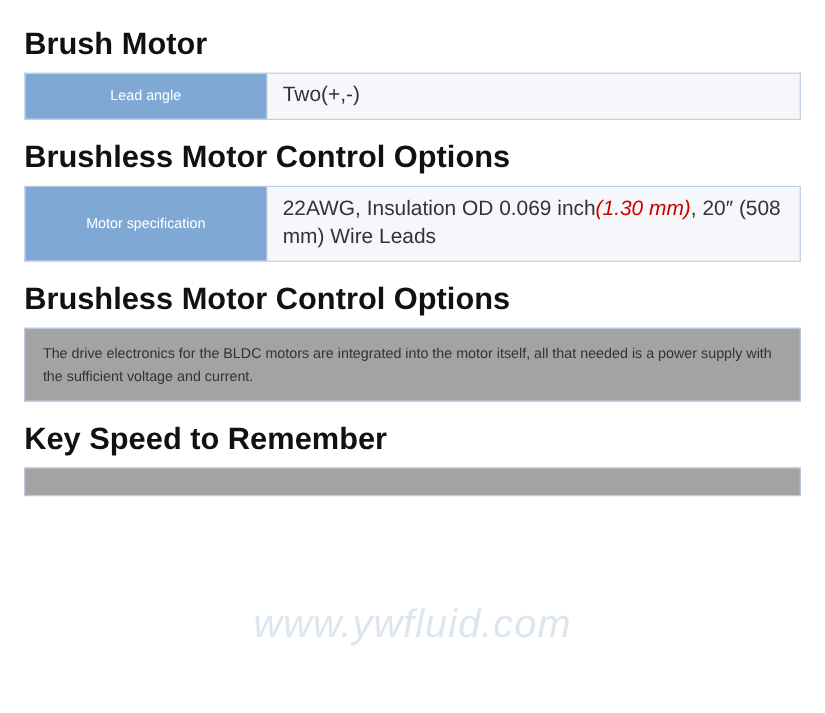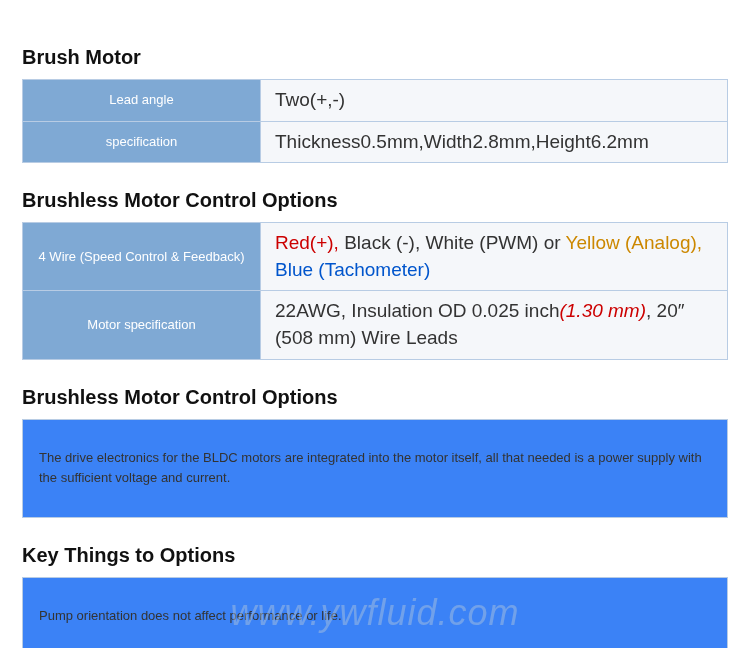--- a/index.html
+++ b/index.html
@@ -8,58 +8,58 @@
       font-family: Arial, sans-serif;
       font-size: 13px;
       color: #222;
       width: 750px;
       min-height: 648px;
       position: relative;
       padding: 20px 22px;
     }
 
     .section-title {
-      font-size: 20px;
+      font-size: 28px;
       font-weight: bold;
       color: #111;
       margin-bottom: 10px;
-      margin-top: 26px;
+      margin-top: 4px;
     }
 
     table {
       width: 100%;
       border-collapse: collapse;
       margin-bottom: 18px;
     }
 
     table td {
       border: 1px solid #b8cce4;
       padding: 7px 14px;
       vertical-align: middle;
       line-height: 1.4;
     }
 
     .label-cell {
       background-color: #7fa9d4;
       color: #fff;
       text-align: center;
-      width: 238px;
+      width: 220px;
       font-size: 13px;
     }
 
     .value-cell {
       background-color: #f5f7fa;
       color: #333;
       font-size: 19px;
     }
 
     .description-box {
       border: 1px solid #b8cce4;
-      background: #3b82f6;
-      padding: 28px 16px;
+      background: #a3a3a3;
+      padding: 12px 16px;
       font-size: 13px;
       color: #333;
       line-height: 1.6;
       margin-bottom: 18px;
     }
 
     .watermark {
       position: absolute;
       bottom: 60px;
       left: 50%;
@@ -76,48 +76,37 @@
 </head>
 <body>
 
 <h2 class="section-title">Brush Motor</h2>
 <table>
   <tbody>
       <tr>
     <td class="label-cell">Lead angle</td>
     <td class="value-cell">Two(+,-)</td>
   </tr>
-  <tr>
-    <td class="label-cell">specification</td>
-    <td class="value-cell">Thickness0.5mm,Width2.8mm,Height6.2mm</td>
-  </tr>
 </tbody>
   </table>
 
 <h2 class="section-title">Brushless Motor Control Options</h2>
 <table>
   <tbody>
   <tr>
-    <td class="label-cell">4 Wire (Speed Control &amp; Feedback)</td>
-    <td class="value-cell">
-      <span style="color:#cc0000;">Red(+), </span><span>Black (-), </span><span>White (PWM) or </span><span style="color:#cc8800;">Yellow (Analog), </span><span style="color:#0055cc;">Blue (Tachometer)</span>
-    </td>
-  </tr>
-  <tr>
     <td class="label-cell">Motor specification</td>
     <td class="value-cell">
-      <span>22AWG, Insulation OD 0.025 inch</span><span style="color:#cc0000;font-style:italic;">(1.30 mm)</span><span>, 20″ (508 mm) Wire Leads</span>
+      <span>22AWG, Insulation OD 0.069 inch</span><span style="color:#cc0000;font-style:italic;">(1.30 mm)</span><span>, 20″ (508 mm) Wire Leads</span>
     </td>
   </tr>
 </tbody>
   </table>
 
 <h2 class="section-title">Brushless Motor Control Options</h2>
 <div class="description-box">
   <span>The drive electronics for the BLDC motors are integrated into the motor itself, all that needed is a power supply with the sufficient voltage and current.</span>
 </div>
 
-<h2 class="section-title">Key Things to Options</h2>
+<h2 class="section-title">Key Speed to Remember</h2>
 <div class="description-box">
-  <p>Pump orientation does not affect performance or life.</p>
 </div>
 
 <div class="watermark">www.ywfluid.com</div>
 
 </body></html>

